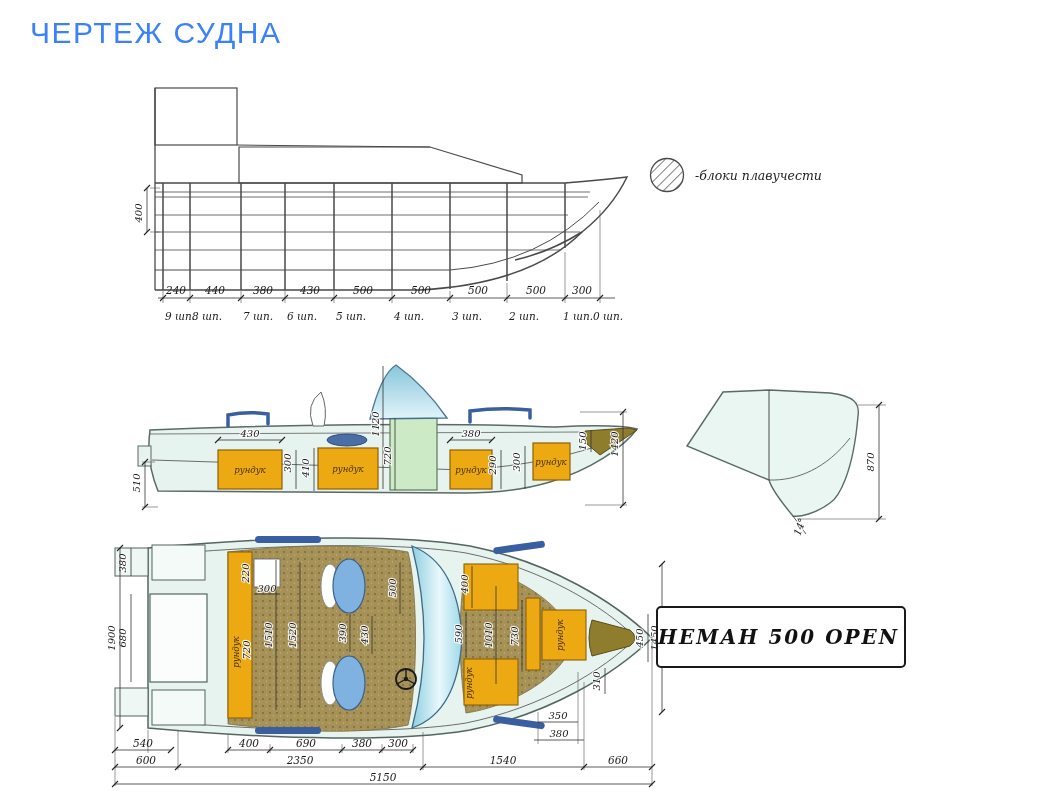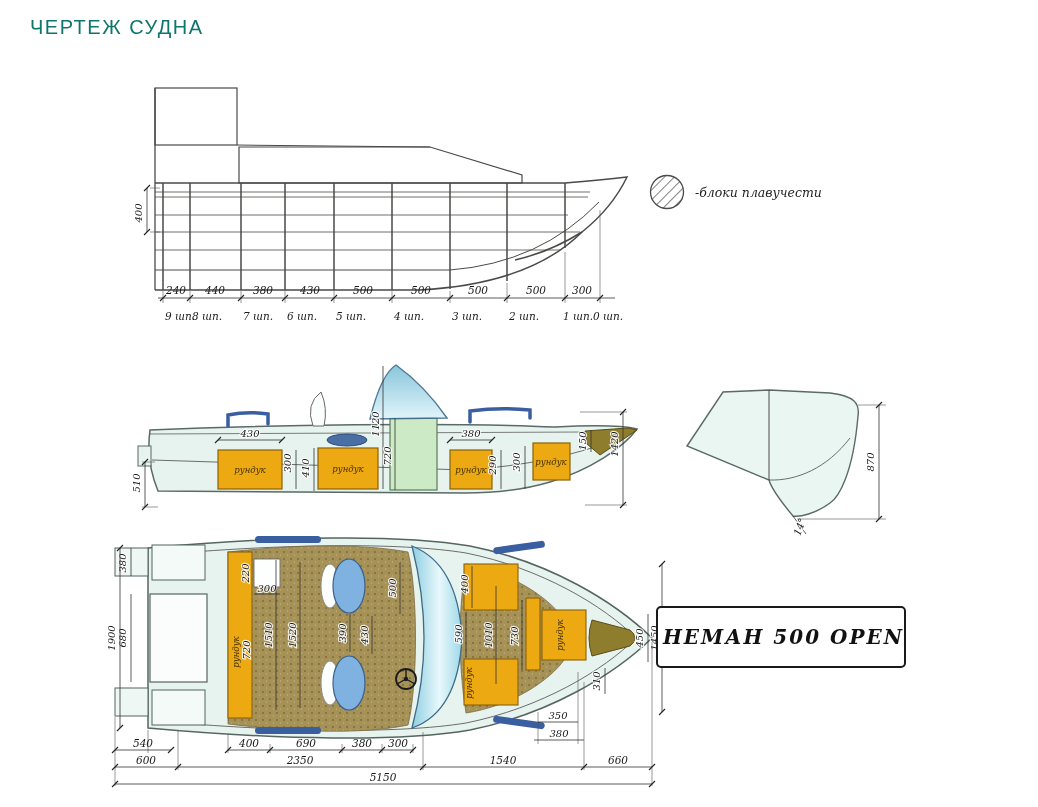--- a/index.html
+++ b/index.html
@@ -1,25 +1,25 @@
 <!DOCTYPE html>
 <html><head>
 <meta charset="utf-8">
 <style>
   html,body{margin:0;padding:0;background:#fff;}
   .page{position:relative;width:1038px;height:807px;background:#fff;overflow:hidden;
         font-family:"Liberation Sans",sans-serif;}
-  #title{position:absolute;left:30px;top:16px;font-size:20px;font-weight:500;
-         letter-spacing:1.5px;color:#0f766e;}
+  #title{position:absolute;left:30px;top:16px;font-size:30px;font-weight:500;
+         letter-spacing:1.5px;color:#3b82f6;}
   svg.view{position:absolute;overflow:visible;}
-  .legend-row{position:absolute;left:648px;top:173px;display:flex;align-items:center;gap:9px;}
+  .legend-row{position:absolute;left:648px;top:156px;display:flex;align-items:center;gap:9px;}
   .legend-text{font:italic 12.5px "DejaVu Serif",serif;color:#222;}
   .name-plate{position:absolute;left:656px;top:606px;width:246px;height:58px;
       border:2.5px solid #1a1a1a;border-radius:5px;background:#fff;
-      display:flex;flex-direction:column;align-items:flex-end;justify-content:center;gap:1px;}
+      display:flex;flex-direction:column;align-items:flex-start;justify-content:center;gap:1px;}
   .np1{font:italic 600 20px "DejaVu Serif",serif;letter-spacing:2px;color:#111;}
   .np2{font:italic 15px "DejaVu Serif",serif;letter-spacing:1px;color:#111;}
   text.dim{font:italic 10px "DejaVu Serif",serif;fill:#1a1a1a;
            paint-order:stroke;stroke:rgba(255,255,255,.85);stroke-width:2.2px;}
   text.chain{font:italic 10.5px "DejaVu Serif",serif;fill:#1a1a1a;}
   text.frame{font:italic 10.5px "DejaVu Serif",serif;fill:#1a1a1a;}
   text.storage{font:italic 8.5px "DejaVu Serif",serif;fill:#3f2d00;}
   .ln{stroke:#4a4a48;fill:none;}
   .dimln{stroke:#333;stroke-width:.8;fill:none;}
   .extln{stroke:#555;stroke-width:.6;fill:none;}

